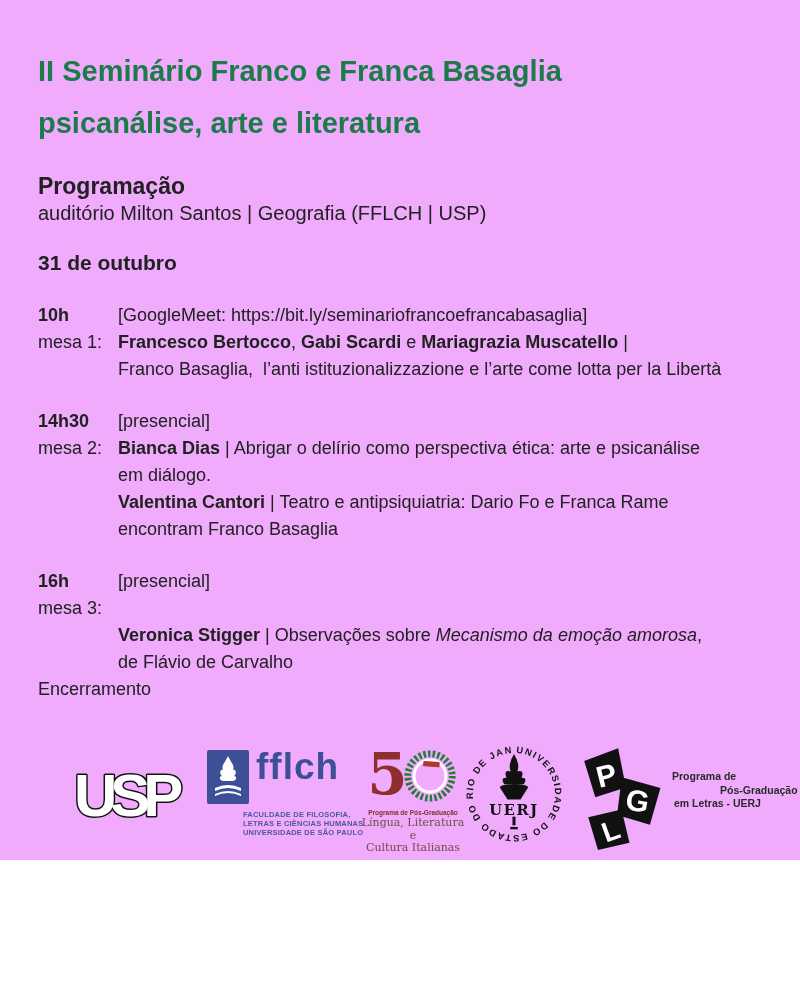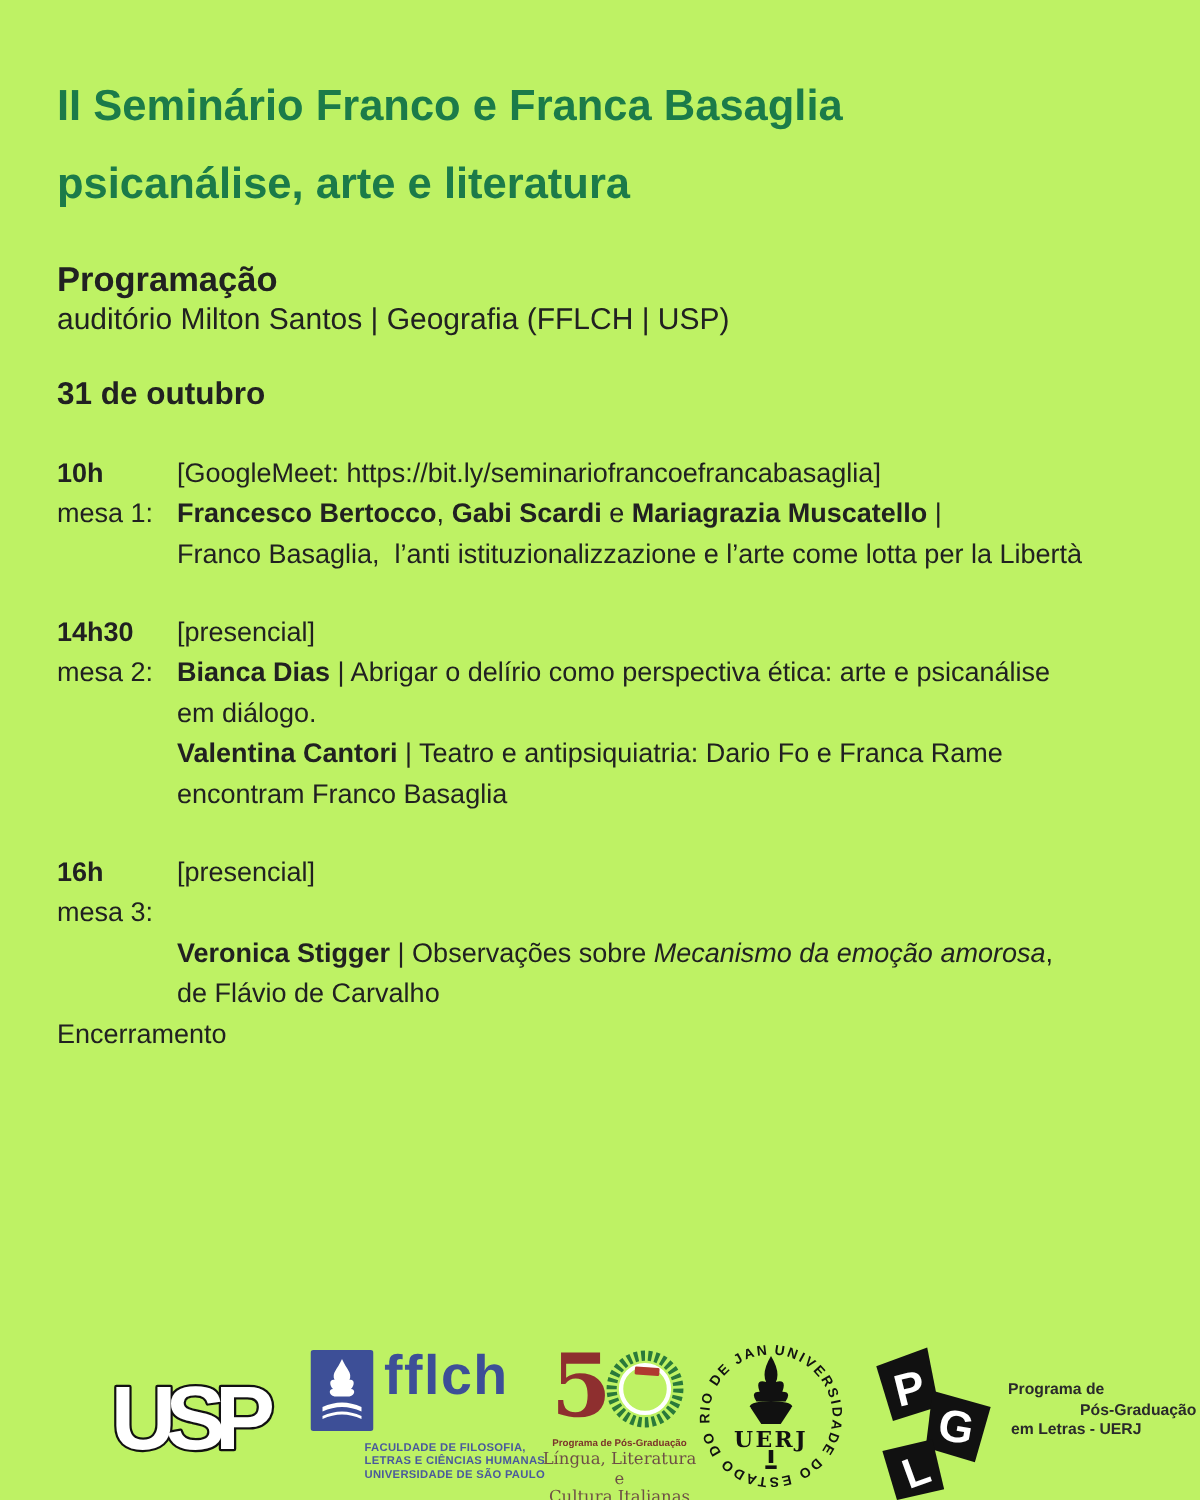--- a/index.html
+++ b/index.html
@@ -1,17 +1,17 @@
 <!DOCTYPE html>
 <html><head>
 <meta charset="utf-8">
 <style>
   html,body{margin:0;padding:0;background:#ffffff;}
   body{width:800px;height:1000px;font-family:"Liberation Sans",sans-serif;color:#212121;}
-  .page{position:relative;width:800px;height:1000px;overflow:hidden;background:#bef264;}
+  .page{position:relative;width:800px;height:860px;overflow:hidden;background:#f0abfc;}
   .content{padding:54px 34px 0 38px;}
 
   
   .title p{margin:0;font-weight:700;font-size:29px;line-height:1.2;color:#1b7b49;}
   .title .t1{margin-bottom:17px;}
 
   
   .hdr{margin-top:32px;}
   .hdr .prog{margin:0;font-size:23px;font-weight:700;line-height:1.15;}
   .hdr .venue{margin:2px 0 0 0;font-size:20px;font-weight:400;line-height:1.25;}
@@ -22,21 +22,21 @@
   .session{margin-top:0;}
   .session + .session{margin-top:25px;}
   .sched-row{display:flex;}
   .sched-label{flex:none;width:80px;}
   .sched-content{flex:1;white-space:pre-wrap;}
   .b{font-weight:700;}
   .i{font-style:italic;}
   .sched-closing{margin-top:0;}
 
   
-  .footer{position:absolute;left:0;right:0;bottom:0;height:128px;}
+  .footer{position:absolute;left:0;right:0;bottom:10px;height:128px;}
   .logo{position:absolute;}
   .logo-usp{left:74px;top:40px;}
   .logo-fflch{left:207px;top:28px;width:160px;}
   .fflch-top{display:flex;align-items:flex-start;}
   .fflch-acronym{font-size:37px;font-weight:700;color:#3d4f97;line-height:0.9;margin-left:7px;letter-spacing:1px;}
   .fflch-caption{margin-top:6px;margin-left:36px;font-size:7.5px;line-height:9px;font-weight:700;color:#4a5a9c;letter-spacing:0.2px;}
   .logo-50{left:358px;top:24px;width:110px;text-align:center;}
   .c50-row{display:flex;justify-content:center;align-items:flex-start;height:60px;}
   .c50-five{font-family:"DejaVu Serif",serif;font-weight:700;font-size:58px;line-height:56px;color:#8e2f2f;margin-right:-7px;}
   .c50-tiny{font-size:6.5px;font-weight:700;color:#7b342a;line-height:8px;margin-top:3px;}

